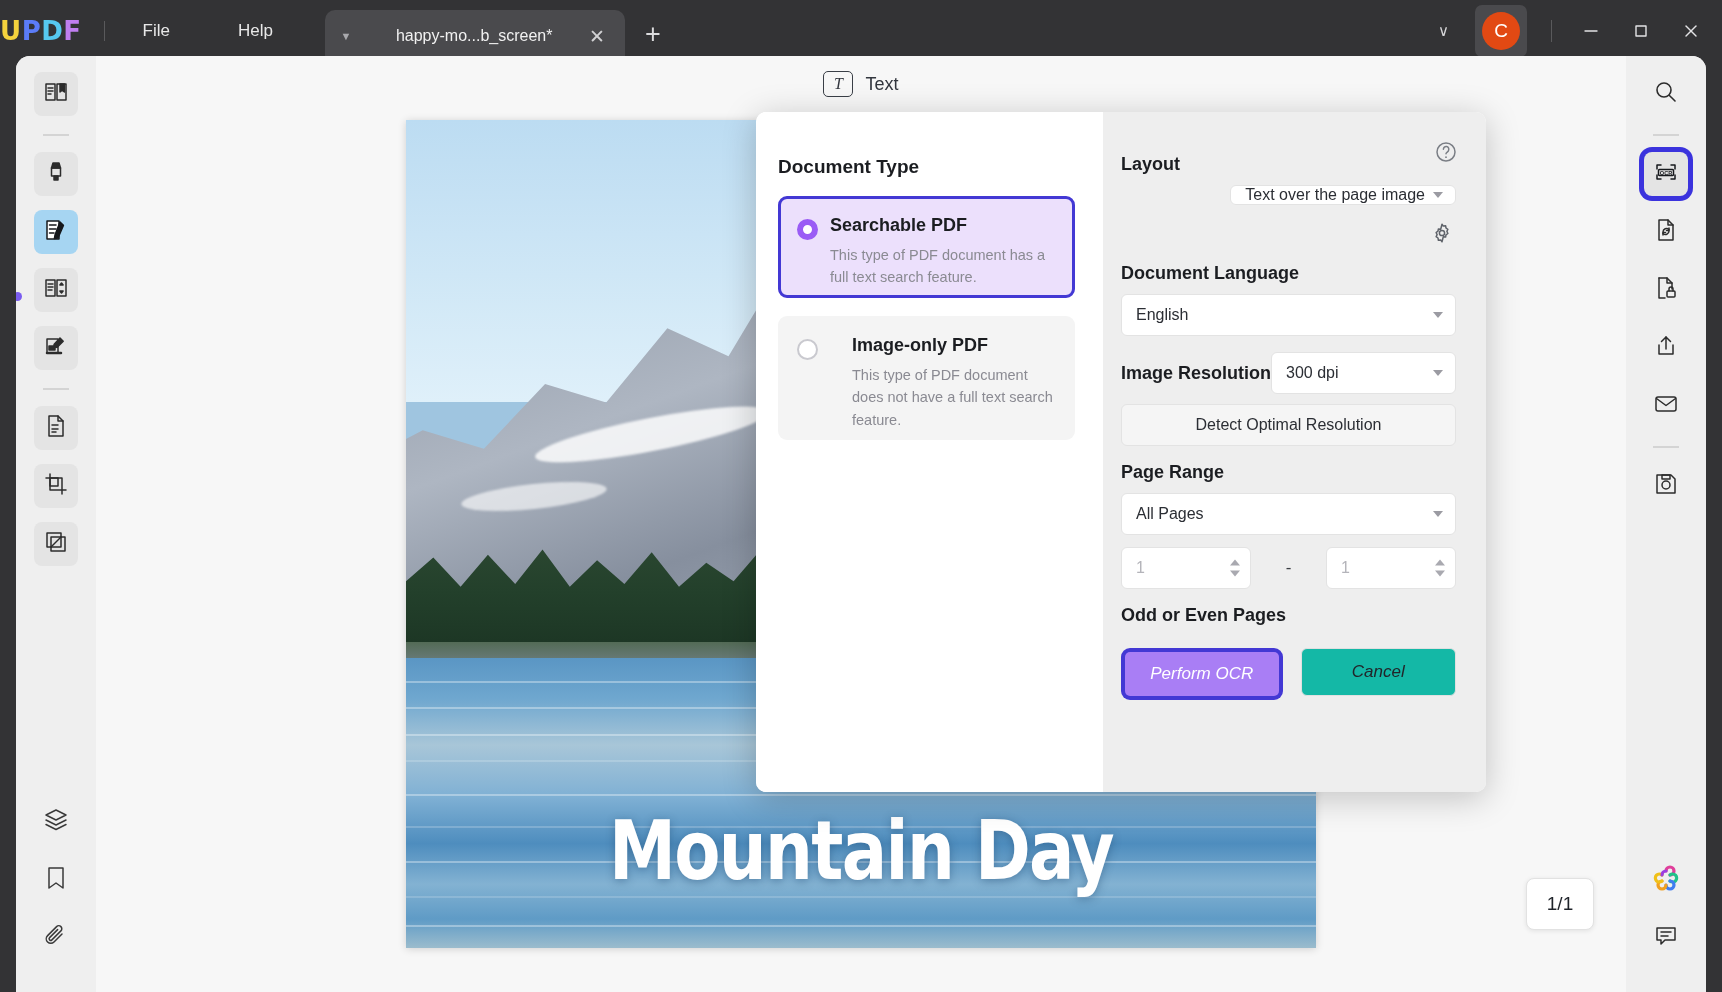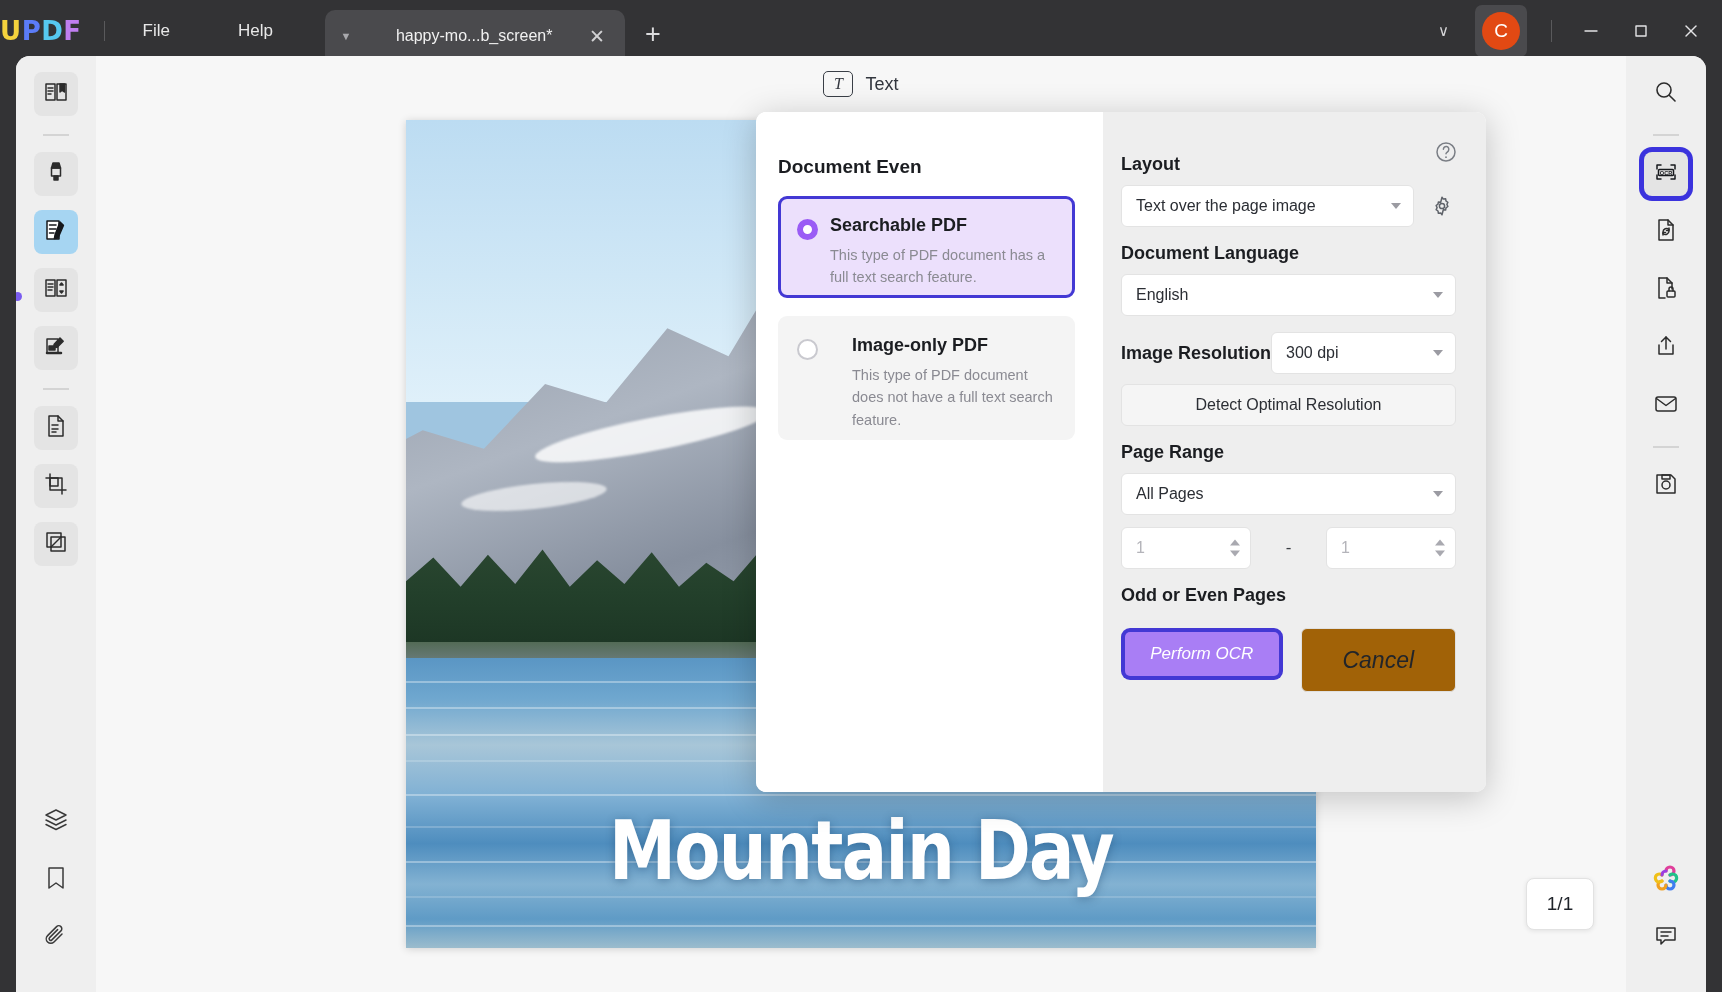--- a/index.html
+++ b/index.html
@@ -194,21 +194,21 @@
     border: 6px solid #9a5cf5; background: #fff;
   }
   .opt-title { font-size: 18px; font-weight: bold; color: #1b1d21; }
   .opt-desc { font-size: 14.5px; color: #8a8a92; line-height: 1.55; margin-top: 8px; }
   .opt.unsel .opt-body { padding-left: 22px; }
   .opt.unsel .opt-title { margin-bottom: 2px; }
 
   .fld-label {
     font-size: 18px; font-weight: bold; color: #1b1d21; margin: 16px 0 10px;
   }
-  .fld-row { display: flex; align-items: center; gap: 14px; }
+  .fld-row { display: flex; align-items: flex-end; gap: 14px; flex-direction: column; }
   .select {
     flex: 1; height: 42px; background: #fff; border: 1px solid #e3e3e3; border-radius: 6px;
     display: flex; align-items: center; padding: 0 30px 0 14px;
     font-size: 16px; color: #2b2e34; position: relative;
   }
   .select.ph { color: #b4b4ba; }
   .select .arw {
     position: absolute; right: 12px; top: 50%; transform: translateY(-50%);
     width: 0; height: 0; border-left: 5px solid transparent; border-right: 5px solid transparent;
     border-top: 6px solid #9b9ba2;
@@ -235,23 +235,23 @@
   .tri-u { width:0;height:0;border-left:5px solid transparent;border-right:5px solid transparent;border-bottom:6px solid #a9a9b0; }
   .tri-d { width:0;height:0;border-left:5px solid transparent;border-right:5px solid transparent;border-top:6px solid #a9a9b0; }
   .dash { flex: 1; text-align: center; font-size: 17px; color: #3a3d43; }
   .btn-row { display: flex; gap: 18px; margin-top: 22px; font-style: italic; }
   .btn-primary {
     flex: 1; height: 44px; background: #a97ef5; border-radius: 5px;
     display: flex; align-items: center; justify-content: center;
     color: #fff; font-size: 17px; box-shadow: 0 0 0 4px #4338d4; margin: 4px;
   }
   .btn-secondary {
-    flex: 1; height: 64px; background: #a16207; border: 1px solid #e0e0e0; border-radius: 6px;
+    flex: 1; height: 48px; background: #14b8a6; border: 1px solid #e0e0e0; border-radius: 6px;
     display: flex; align-items: center; justify-content: center;
-    color: #22252a; font-size: 23px;
+    color: #22252a; font-size: 17px;
   }
   svg { stroke-linecap: round; stroke-linejoin: round; }
 </style>
 </head>
 <body>
 
 <div id="app">
 
   <div class="titlebar">
     <div class="logo"><span class="c1">U</span><span class="c2">P</span><span class="c3">D</span><span class="c4">F</span></div>
@@ -547,21 +547,21 @@
               <line x1="8" y1="9" x2="18" y2="9"></line>
               <line x1="8" y1="13" x2="15" y2="13"></line>
           </svg>
         </span>
       </div>
     </div>
 
     <div class="dialog">
 
       <div class="dlg-left">
-        <div class="dlg-h">Document Even</div>
+        <div class="dlg-h">Document Type</div>
 
         <div class="opt sel">
           <div class="radio-o on"></div>
           <div class="opt-body">
             <div class="opt-title">Searchable PDF</div>
             <div class="opt-desc">This type of PDF document has a full text search feature.</div>
           </div>
         </div>
 
         <div class="opt unsel">

